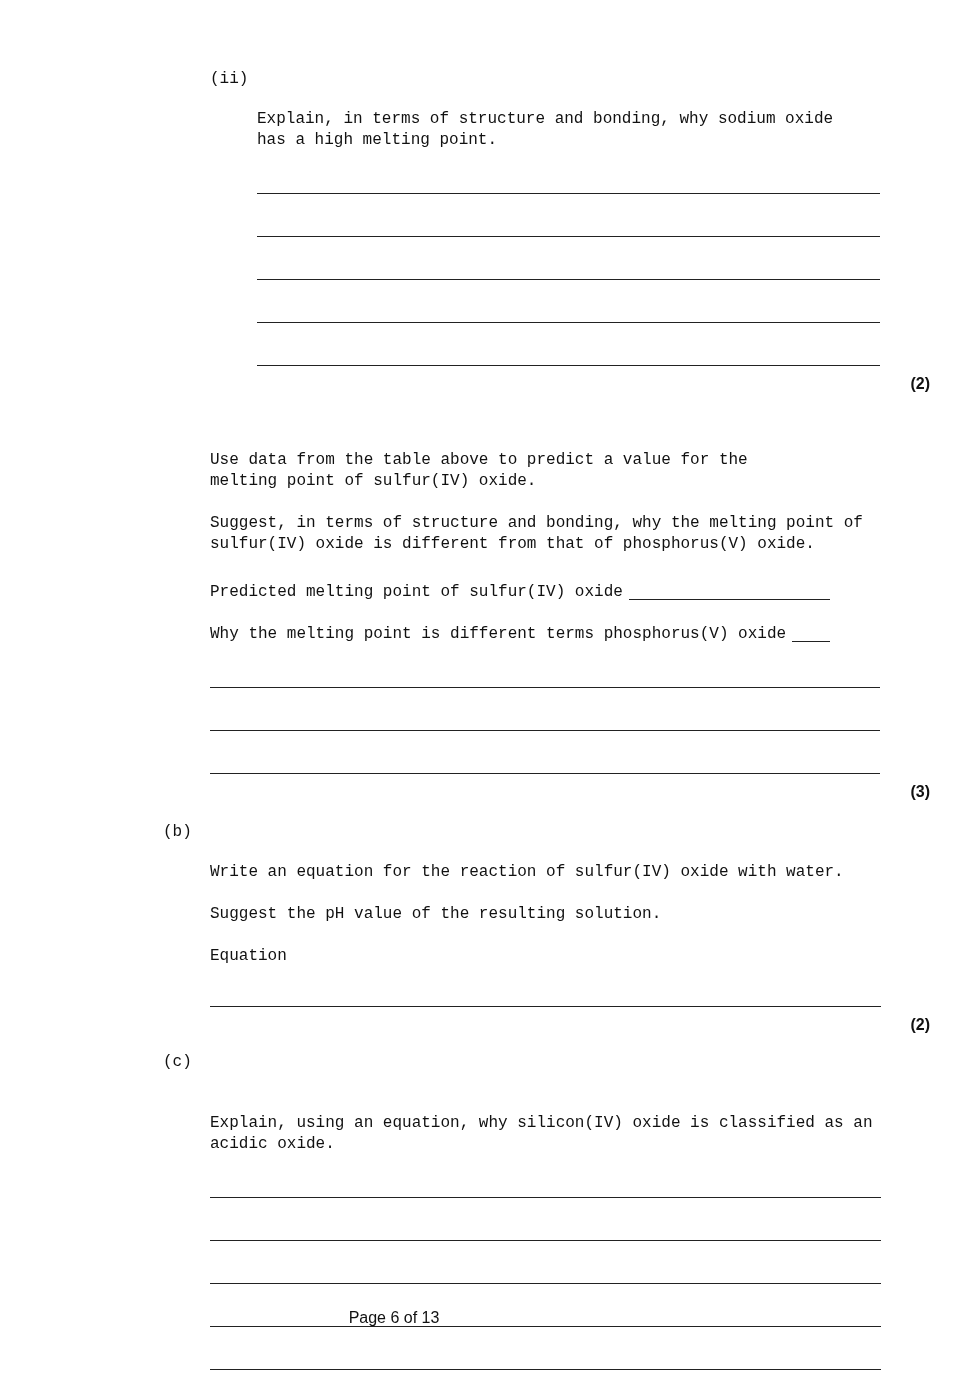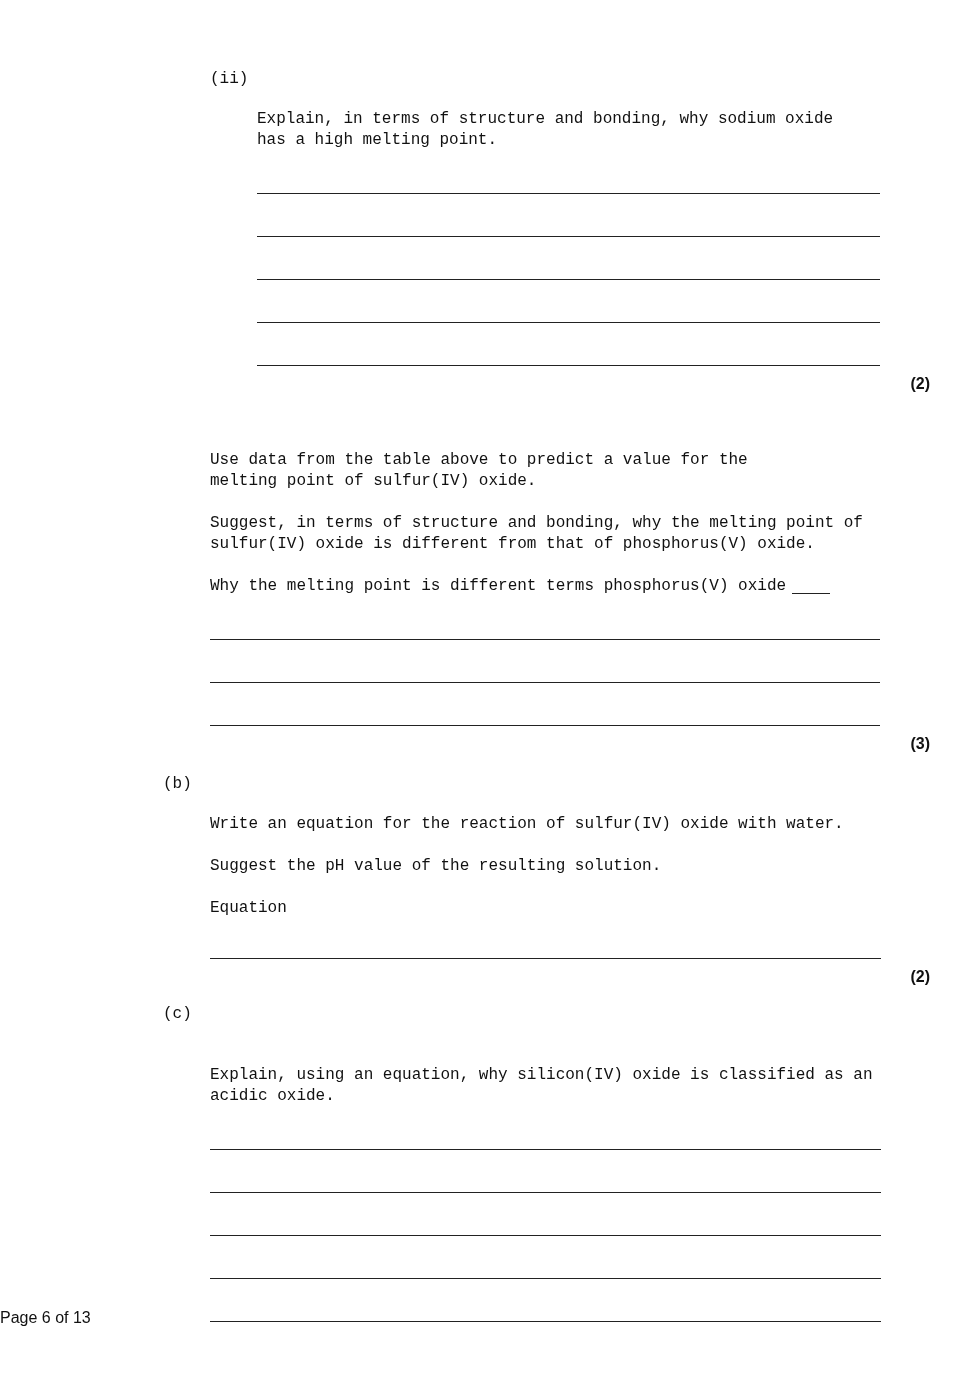--- a/index.html
+++ b/index.html
@@ -39,20 +39,21 @@
   .equation-line { height: 39px; border-bottom: 1.5px solid #222; margin-right: 49px; }
   .ph-row { width: 672px; margin-top: 24px; }
   .mt16 { margin-top: 16px; }
   .mt17 { margin-top: 17px; }
   .mt20 { margin-top: 20px; }
   .footer {
     position: absolute;
     top: 1307px;
     left: 0;
     width: 788px;
+    text-align: center;
   }
 </style>
 </head>
 <body>
 
 <div class="content">
 
   <section class="sub">
     <div class="qrow">
       <span class="qnum">(ii)</span>
@@ -68,20 +69,24 @@
       </div>
     </div>
     <div class="marks">(2)</div>
   </section>
 
   <section class="sub mt16">
     <div class="qrow">
       <div class="qbody">
         <p class="w600">Use data from the table above to predict a value for the melting point of sulfur(IV) oxide.</p>
         <p class="para">Suggest, in terms of structure and bonding, why the melting point of sulfur(IV) oxide is different from that of phosphorus(V) oxide.</p>
+        <div class="fill-row predicted-row">
+          <span class="label">Predicted melting point of sulfur(IV) oxide</span>
+          <span class="fill"></span>
+        </div>
         <div class="fill-row why-row">
           <span class="label">Why the melting point is different terms phosphorus(V) oxide</span>
           <span class="fill"></span>
         </div>
         <div class="sub-lines">
           <div class="answer-line"></div>
           <div class="answer-line"></div>
           <div class="answer-line"></div>
         </div>
       </div>

